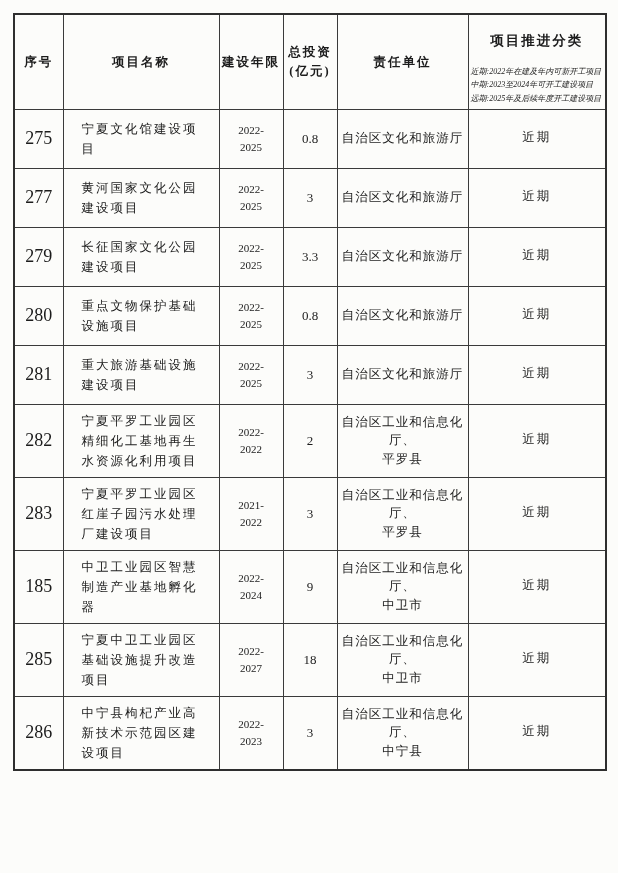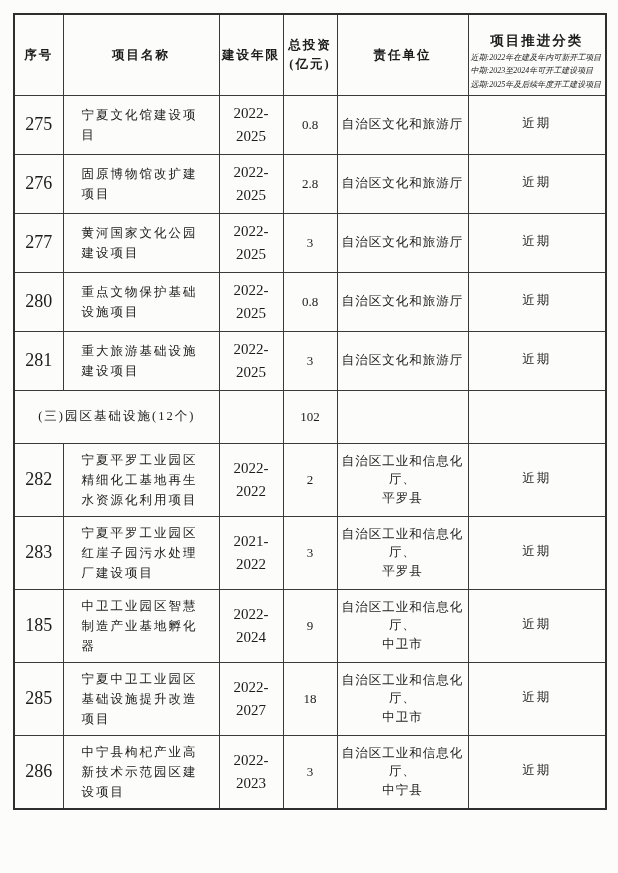--- a/index.html
+++ b/index.html
@@ -54,31 +54,31 @@
     letter-spacing: 2px;
     margin-top: 12px;
   }
   .cat-legend {
     font-weight: 400;
     font-style: italic;
     font-size: 8px;
     letter-spacing: 0;
     text-align: left;
     line-height: 1.65;
-    margin-top: 0;
+    margin-top: 14px;
   }
   .doc-table tbody td { height: 46px; }
   td.c-seq { letter-spacing: 0; font-size: 18px; }
   td.c-name {
     text-align: left;
     padding: 6px 18px;
     letter-spacing: 2px;
     line-height: 1.6;
   }
-  td.c-years  { white-space: pre-line; letter-spacing: 0; font-size: 15px; }
+  td.c-years  { white-space: pre-line; letter-spacing: 0; font-size: 11px; }
   td.c-invest { letter-spacing: 0; font-size: 13px; }
   td.c-unit   { white-space: pre-line; letter-spacing: 1px; margin-left: 44px; }
   td.c-cat    { letter-spacing: 2px; font-family: Liberation Mono, monospace; }
   tr.section-row td { height: 40px; }
   td.c-section {
     text-align: center;
     letter-spacing: 2px;
   }
 </style>
 </head>
@@ -116,41 +116,41 @@
   <tr>
     <td class="c-seq">275</td>
     <td class="c-name">宁夏文化馆建设项目</td>
     <td class="c-years">2022-
 2025</td>
     <td class="c-invest">0.8</td>
     <td class="c-unit">自治区文化和旅游厅</td>
     <td class="c-cat">近期</td>
   </tr>
 
-  <tr>
-    <td class="c-seq">276</td>
-    <td class="c-name">固原博物馆改扩建项目</td>
-    <td class="c-years">2022-
-2025</td>
-    <td class="c-invest">2.8</td>
-    <td class="c-unit">自治区文化和旅游厅</td>
-    <td class="c-cat">近期</td>
-  </tr>
 
   <tr>
     <td class="c-seq">277</td>
     <td class="c-name">黄河国家文化公园建设项目</td>
     <td class="c-years">2022-
 2025</td>
     <td class="c-invest">3</td>
     <td class="c-unit">自治区文化和旅游厅</td>
     <td class="c-cat">近期</td>
   </tr>
 
 
+  <tr>
+    <td class="c-seq">279</td>
+    <td class="c-name">长征国家文化公园建设项目</td>
+    <td class="c-years">2022-
+2025</td>
+    <td class="c-invest">3.3</td>
+    <td class="c-unit">自治区文化和旅游厅</td>
+    <td class="c-cat">近期</td>
+  </tr>
 
   <tr>
     <td class="c-seq">280</td>
     <td class="c-name">重点文物保护基础设施项目</td>
     <td class="c-years">2022-
 2025</td>
     <td class="c-invest">0.8</td>
     <td class="c-unit">自治区文化和旅游厅</td>
     <td class="c-cat">近期</td>
   </tr>
@@ -158,27 +158,20 @@
   <tr>
     <td class="c-seq">281</td>
     <td class="c-name">重大旅游基础设施建设项目</td>
     <td class="c-years">2022-
 2025</td>
     <td class="c-invest">3</td>
     <td class="c-unit">自治区文化和旅游厅</td>
     <td class="c-cat">近期</td>
   </tr>
 
-  <tr class="section-row">
-    <td class="c-section" colspan="2">(三)园区基础设施(12个)</td>
-    <td class="c-years"></td>
-    <td class="c-invest">102</td>
-    <td class="c-unit"></td>
-    <td class="c-cat"></td>
-  </tr>
 
   <tr>
     <td class="c-seq">282</td>
     <td class="c-name">宁夏平罗工业园区精细化工基地再生水资源化利用项目</td>
     <td class="c-years">2022-
 2022</td>
     <td class="c-invest">2</td>
     <td class="c-unit">自治区工业和信息化厅、
 平罗县</td>
     <td class="c-cat">近期</td>

